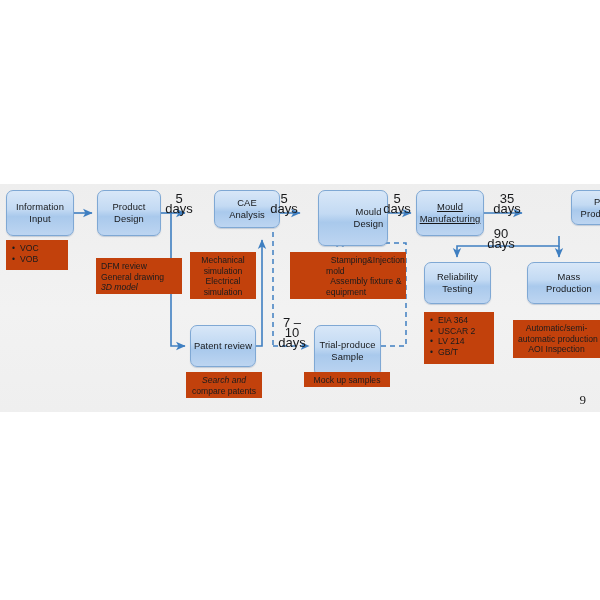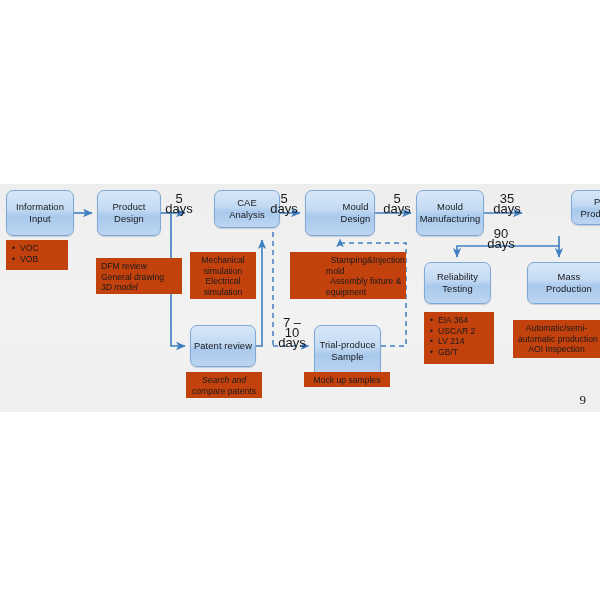--- a/index.html
+++ b/index.html
@@ -95,24 +95,24 @@
 Input</span>
       </div>
       <div class="pbox" style="left: 97px; top: 190px; width: 64px; height: 46px;">
         <span style="white-space: pre-line;">Product
 Design</span>
       </div>
       <div class="pbox" style="left: 190px; top: 190px; width: 66px; height: 38px; margin-left: 24px;">
         <span style="white-space: pre-line;">CAE
 Analysis</span>
       </div>
-      <div class="pbox" style="left: 305px; top: 190px; width: 70px; height: 46px; padding-left: 33px;">
+      <div class="pbox" style="left: 318px; top: 190px; width: 70px; height: 56px; padding-left: 33px;">
         <span style="white-space: pre-line;">Mould Design</span>
       </div>
-      <div class="pbox" style="left: 416px; top: 190px; width: 68px; height: 46px;">
+      <div class="pbox" style="left: 416px; top: 190px; width: 68px; height: 46px; text-decoration: underline;">
         <span style="white-space: pre-line;">Mould
 Manufacturing</span>
       </div>
       <div class="pbox" style="left: 527px; top: 190px; width: 65px; height: 35px; margin-left: 44px;">
         <span style="white-space: pre-line;">Pilot
 Production</span>
       </div>
       <div class="pbox" style="left: 424px; top: 262px; width: 67px; height: 42px;">
         <span style="white-space: pre-line;">Reliability
 Testing</span>

